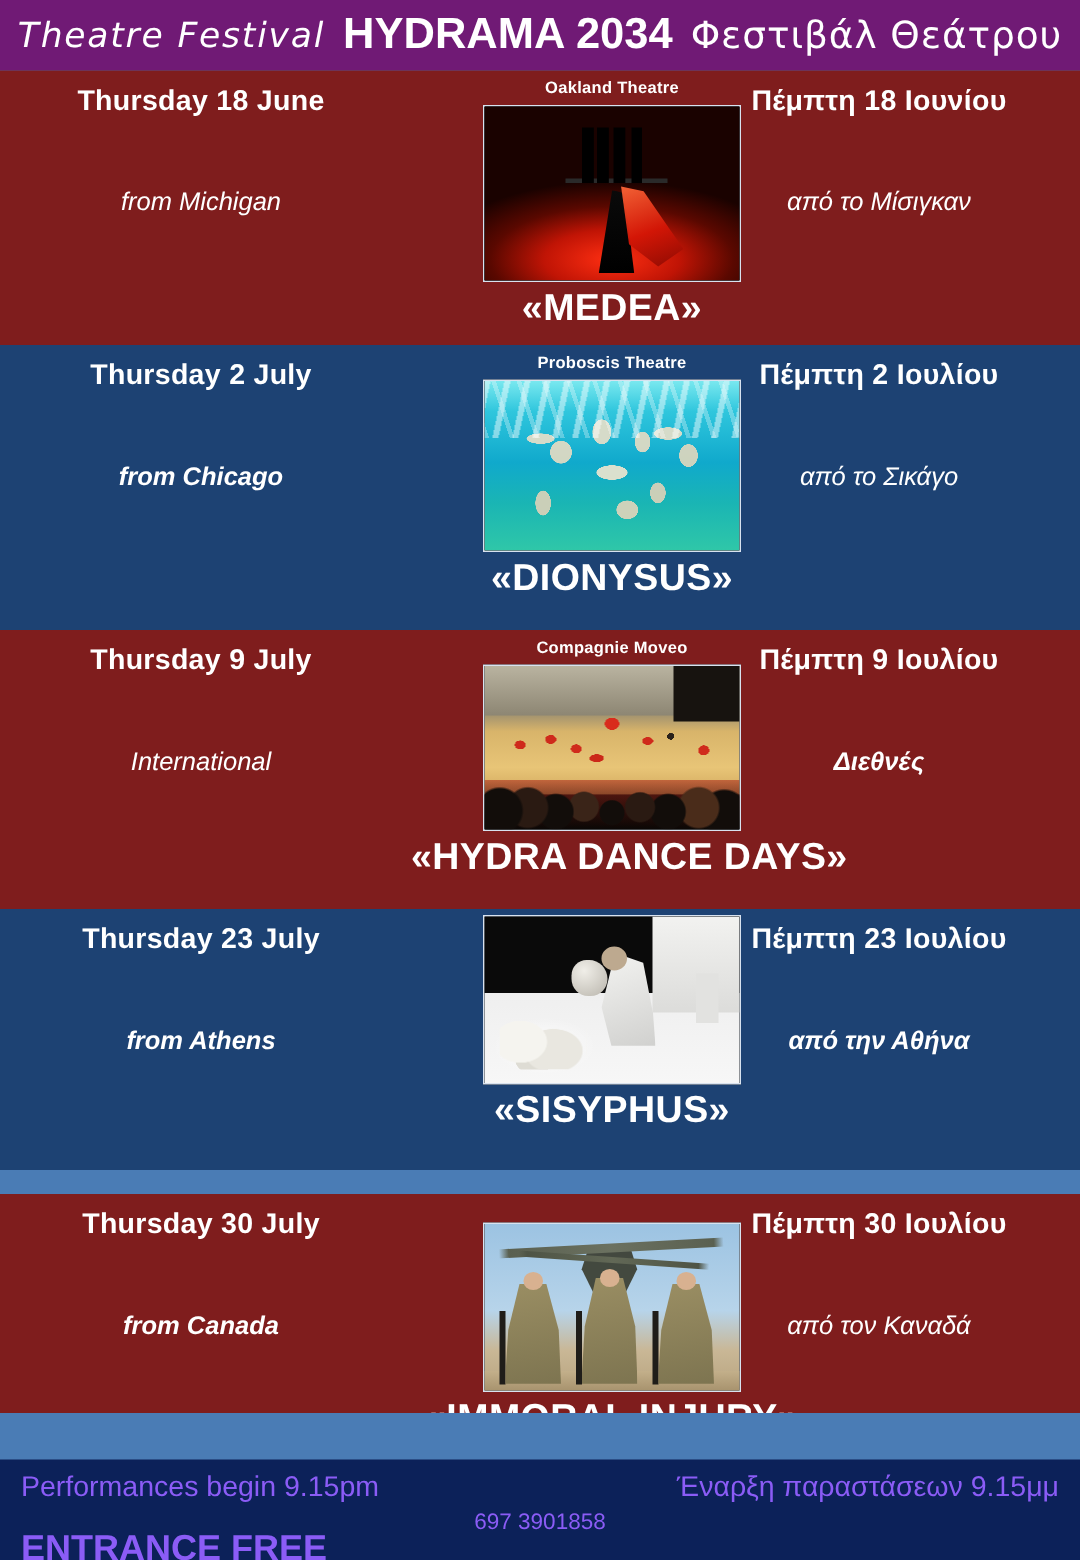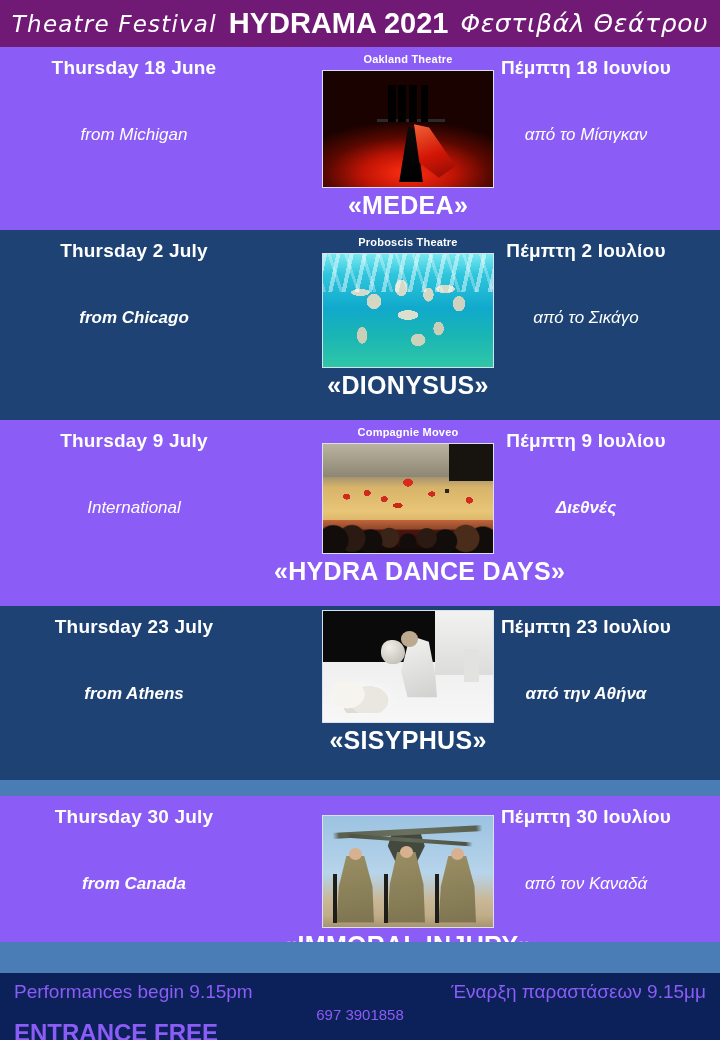--- a/index.html
+++ b/index.html
@@ -42,35 +42,34 @@
   }
   .hdr-bold {
     font-family: "Liberation Sans", sans-serif;
     font-weight: bold;
     font-size: 29px;
     letter-spacing: 0px;
     color: #ffffff;
   }
   .hdr-greek {
     font-family: "DejaVu Sans", sans-serif;
-    font-style: italic;
     font-size: 25px;
     letter-spacing: 0.6px;
     color: #ffffff;
     padding-left: 12px;
   }
 
   
   .row {
     position: absolute;
     left: 0;
     width: 720px;
     overflow: hidden;
   }
-  .row.light { background: #8b5cf6; }
+  .row.light { background: #7f1d1d; }
   .row.dark  { background: #1d4273; }
 
   .side {
     position: absolute;
     width: 268px;
     text-align: center;
     color: #ffffff;
   }
   .side.left  { left: 0; }
   .side.right { right: 0; }
@@ -352,21 +351,21 @@
     white-space: nowrap;
   }
 </style>
 </head>
 <body>
 
 <div id="poster">
 
   <div id="header">
     <span class="hdr-script">Theatre  Festival</span>
-    <span class="hdr-bold">HYDRAMA 2021</span>
+    <span class="hdr-bold">HYDRAMA 2034</span>
     <span class="hdr-greek">Φεστιβάλ Θεάτρου</span>
   </div>
 
   <div class="row light" style="top:47px; height:183px;">
     <div class="side left">
       <div class="date-line">Thursday  18 June</div>
       <div class="origin-line">from Michigan</div>
     </div>
     <div class="side right">
       <div class="date-line">Πέμπτη  18 Ιουνίου</div>

